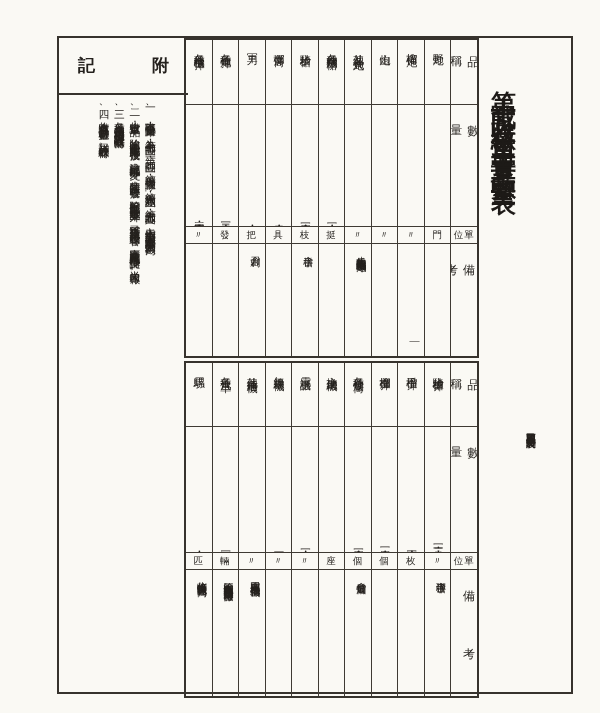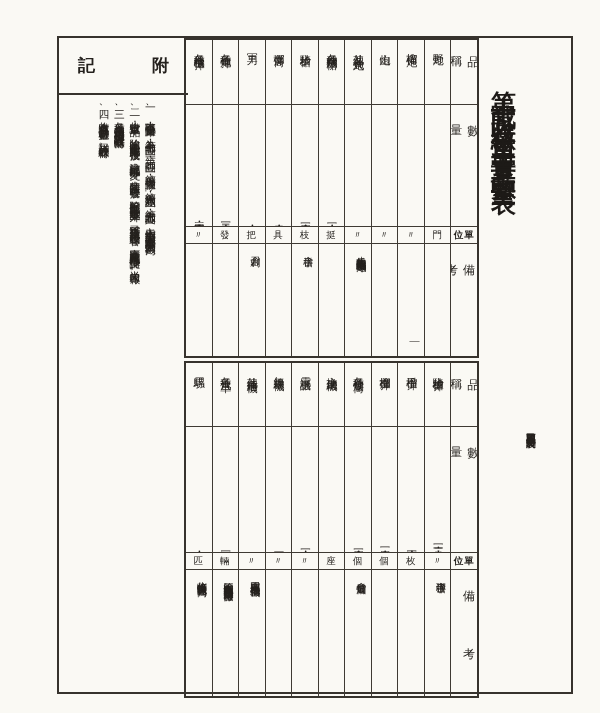--- a/index.html
+++ b/index.html
@@ -5,21 +5,21 @@
   * { box-sizing: border-box; margin: 0; padding: 0; }
   html,body { width:600px; height:713px; }
   body {
     position: relative;
     background: #faf9f4;
     color: #24211d;
     font-family: "Liberation Serif", "DejaVu Serif", serif;
     overflow: hidden;
   }
   .vtx { writing-mode: vertical-rl; text-orientation: upright; display:block; }
-  .rtl { direction: rtl; unicode-bidi: bidi-override; font-weight: bold; }
+  .rtl { direction: rtl; unicode-bidi: bidi-override; }
 
   .frame {
     position:absolute; left:57px; top:36px; width:516px; height:658px;
     border:2px solid #37332d;
   }
 
   
   .title-section { position:absolute; right:0; top:0; bottom:0; width:92px; }
   .page-title {
     position:absolute; left:8px; top:33px;

